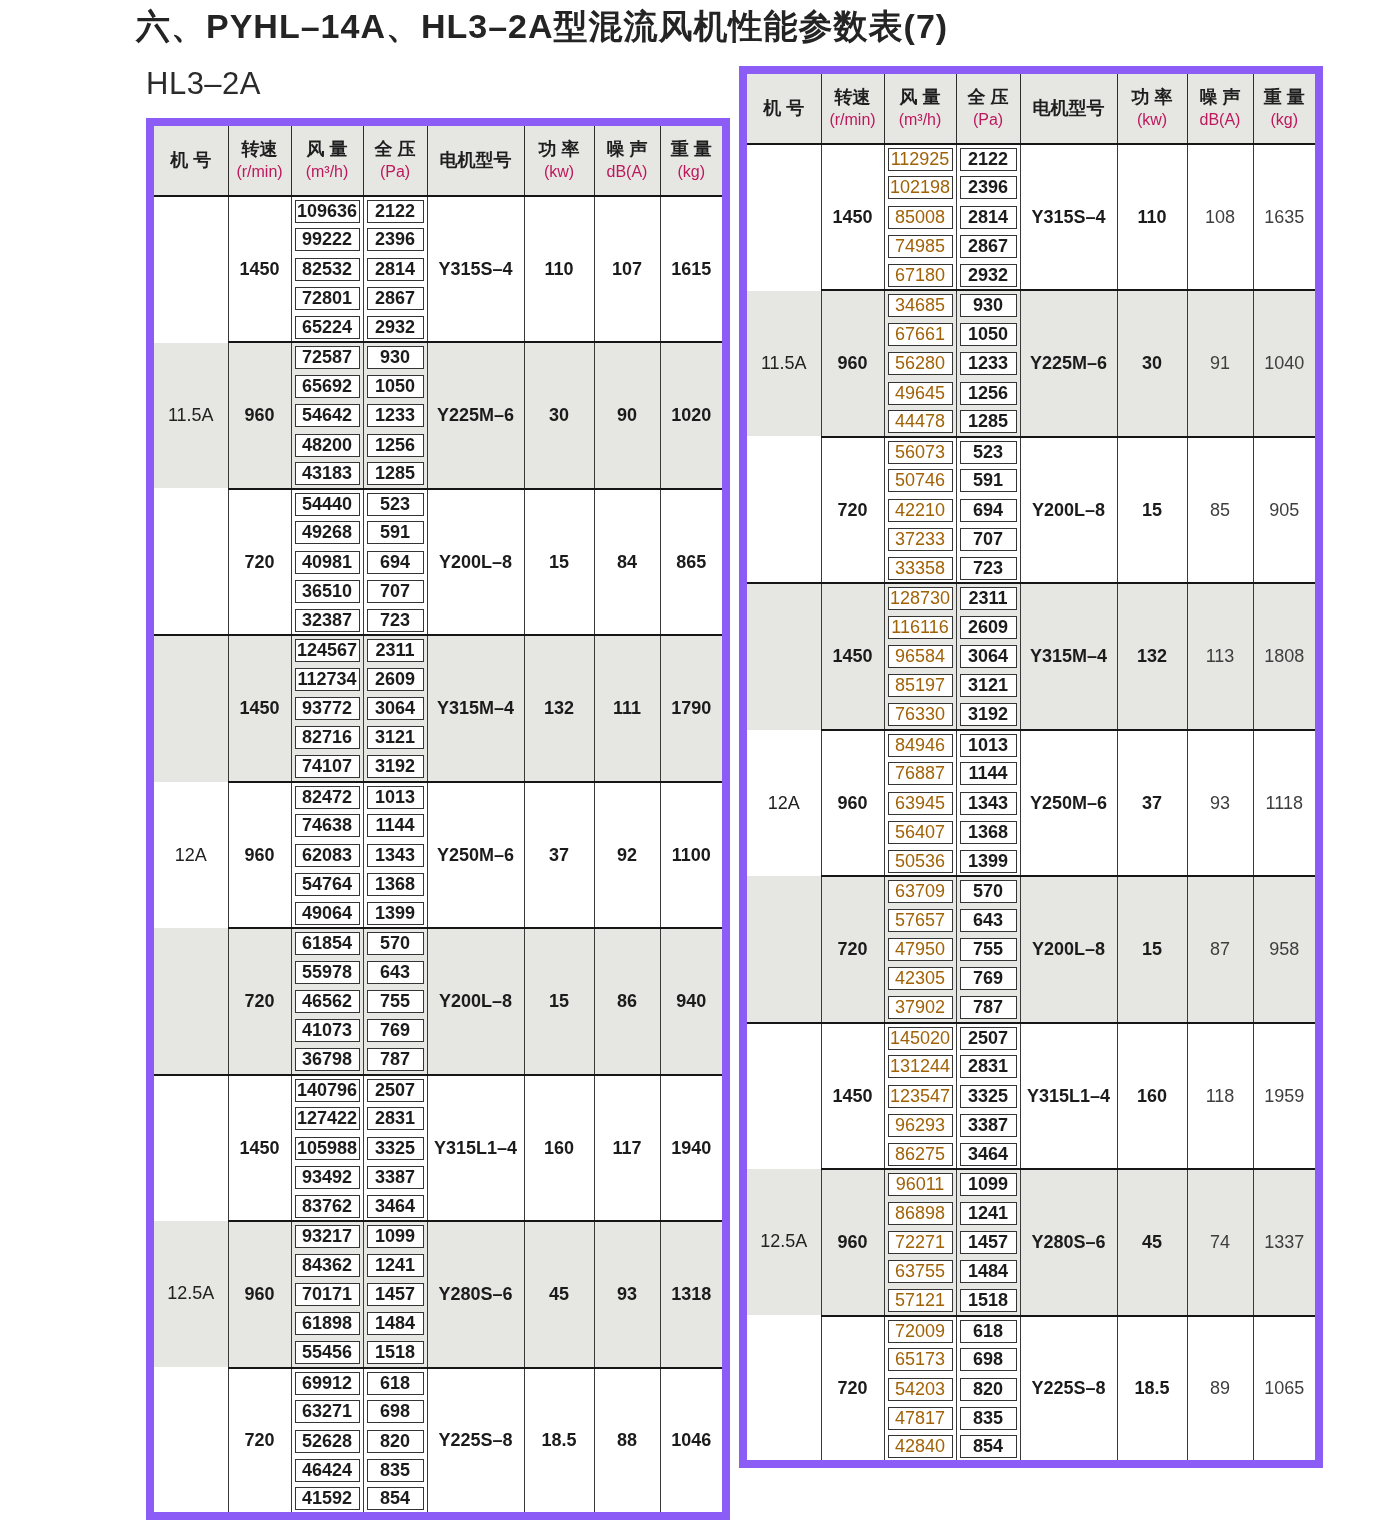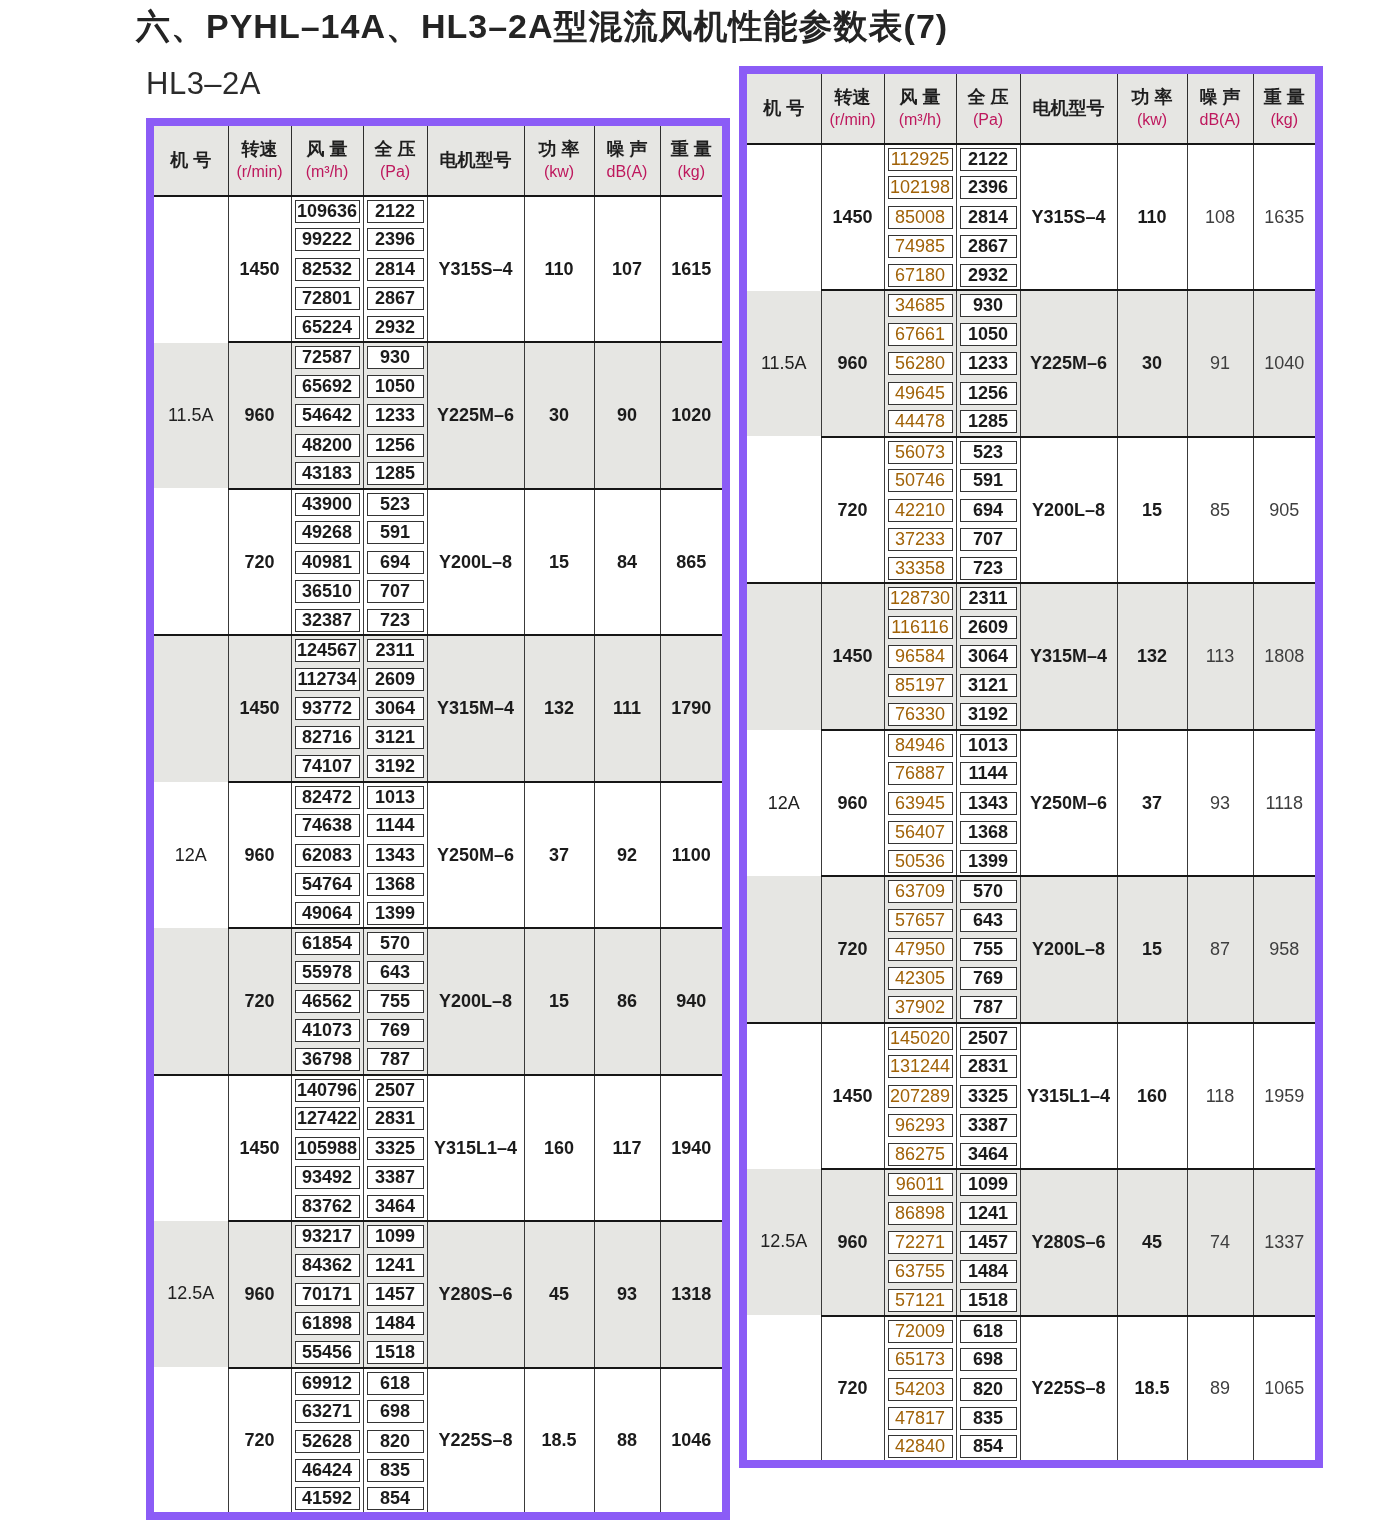--- a/index.html
+++ b/index.html
@@ -234,21 +234,21 @@
               <td class="pair col-flow shadedband">
                 <div class="pairbox">43183</div>
               </td>
               <td class="pair col-press shadedband">
                 <div class="pairbox">1285</div>
               </td>
             </tr>
             <tr>
               <td rowspan="5" class="speed gtop">720</td>
               <td class="pair col-flow gtop">
-                <div class="pairbox">43900</div>
+                <div class="pairbox">54440</div>
               </td>
               <td class="pair col-press gtop">
                 <div class="pairbox">523</div>
               </td>
               <td rowspan="5" class="motor gtop">Y200L–8</td>
               <td rowspan="5" class="power gtop">15</td>
               <td rowspan="5" class="noise gtop">84</td>
               <td rowspan="5" class="weight gtop">865</td>
             </tr>
             <tr>
@@ -895,21 +895,21 @@
             <tr>
               <td class="pair col-flow">
                 <div class="pairbox">131244</div>
               </td>
               <td class="pair col-press">
                 <div class="pairbox">2831</div>
               </td>
             </tr>
             <tr>
               <td class="pair col-flow">
-                <div class="pairbox">207289</div>
+                <div class="pairbox">123547</div>
               </td>
               <td class="pair col-press">
                 <div class="pairbox">3325</div>
               </td>
             </tr>
             <tr>
               <td class="pair col-flow">
                 <div class="pairbox">96293</div>
               </td>
               <td class="pair col-press">

